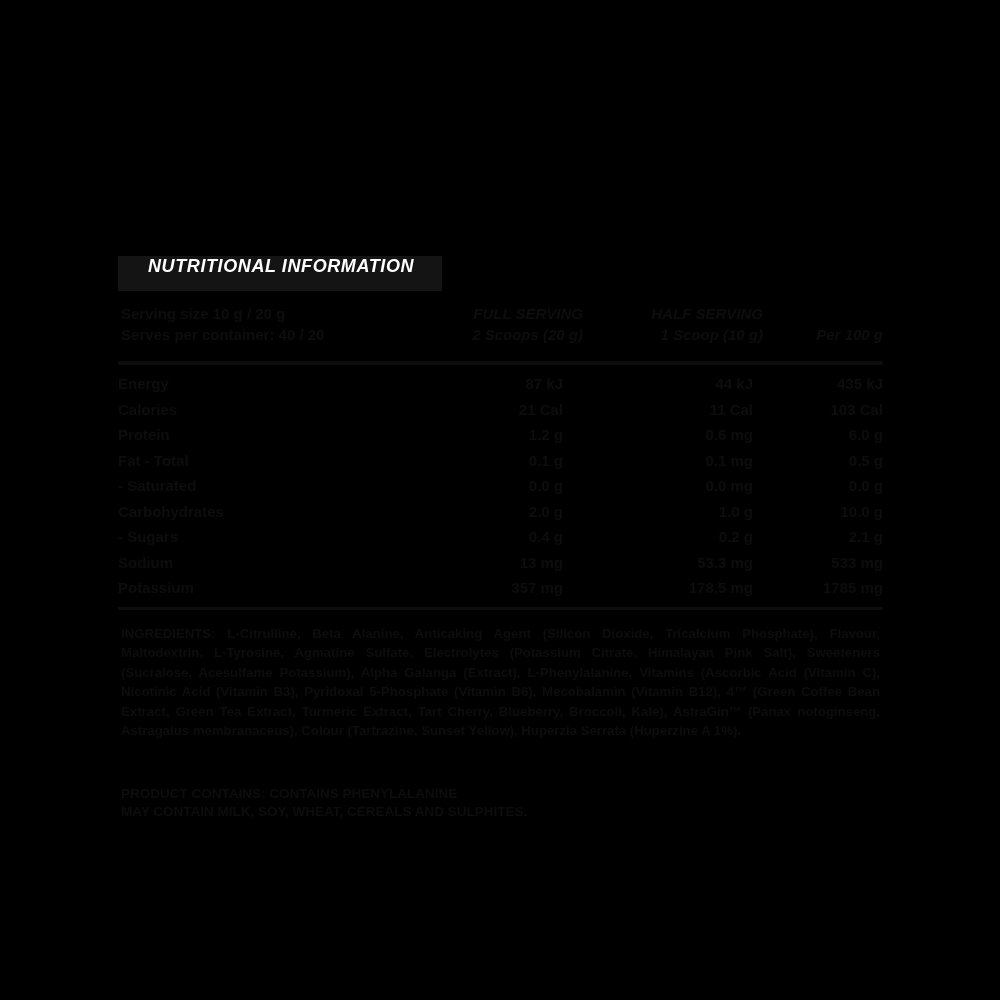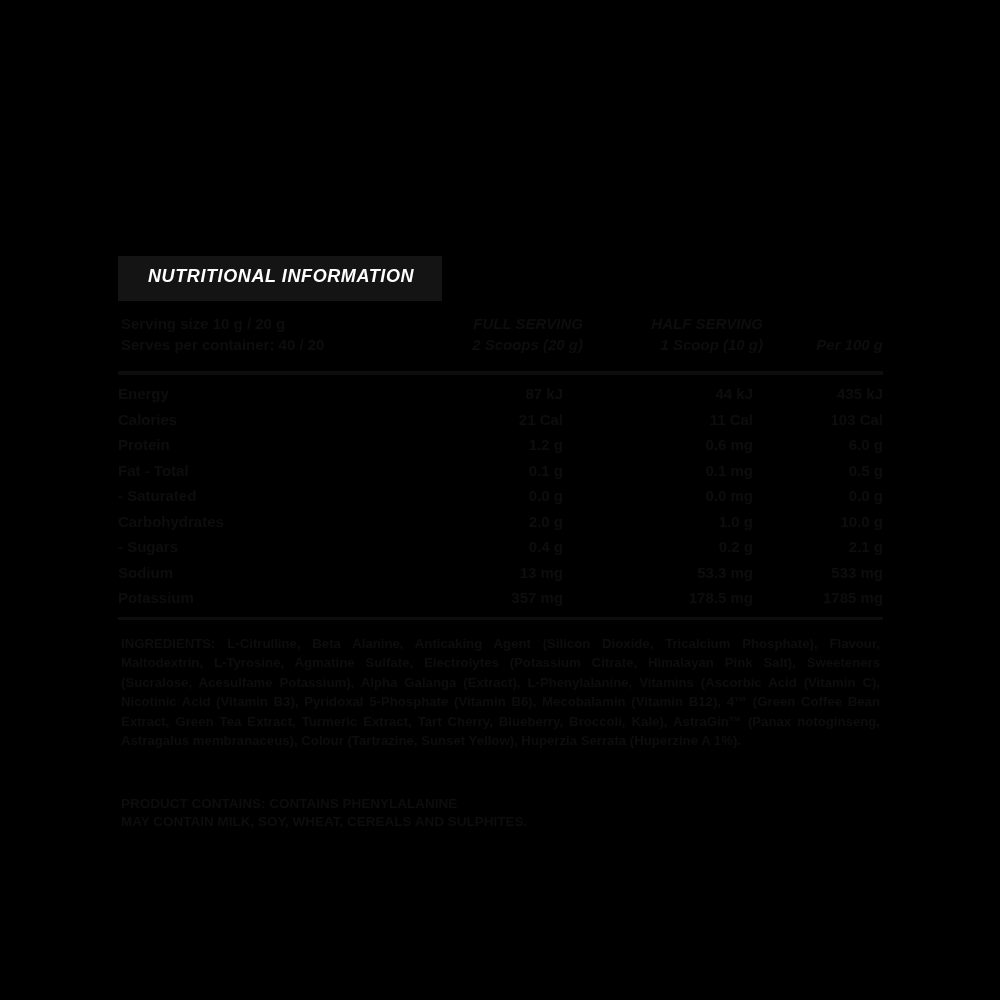--- a/index.html
+++ b/index.html
@@ -18,21 +18,21 @@
     position: absolute;
     left: 118px;
     top: 256px;
     width: 765px;
   }
   
   .title-pill {
     display: inline-block;
     background: #141414;
     border-radius: 0;
-    padding: 10px 28px 14px 30px;
+    padding: 0 28px 14px 30px;
     margin-bottom: 12px;
   }
   .title-pill-text {
     color: #ffffff;
     font-size: 18px;
     font-weight: bold;
     font-style: italic;
     letter-spacing: 0.6px;
     white-space: nowrap;
   }

